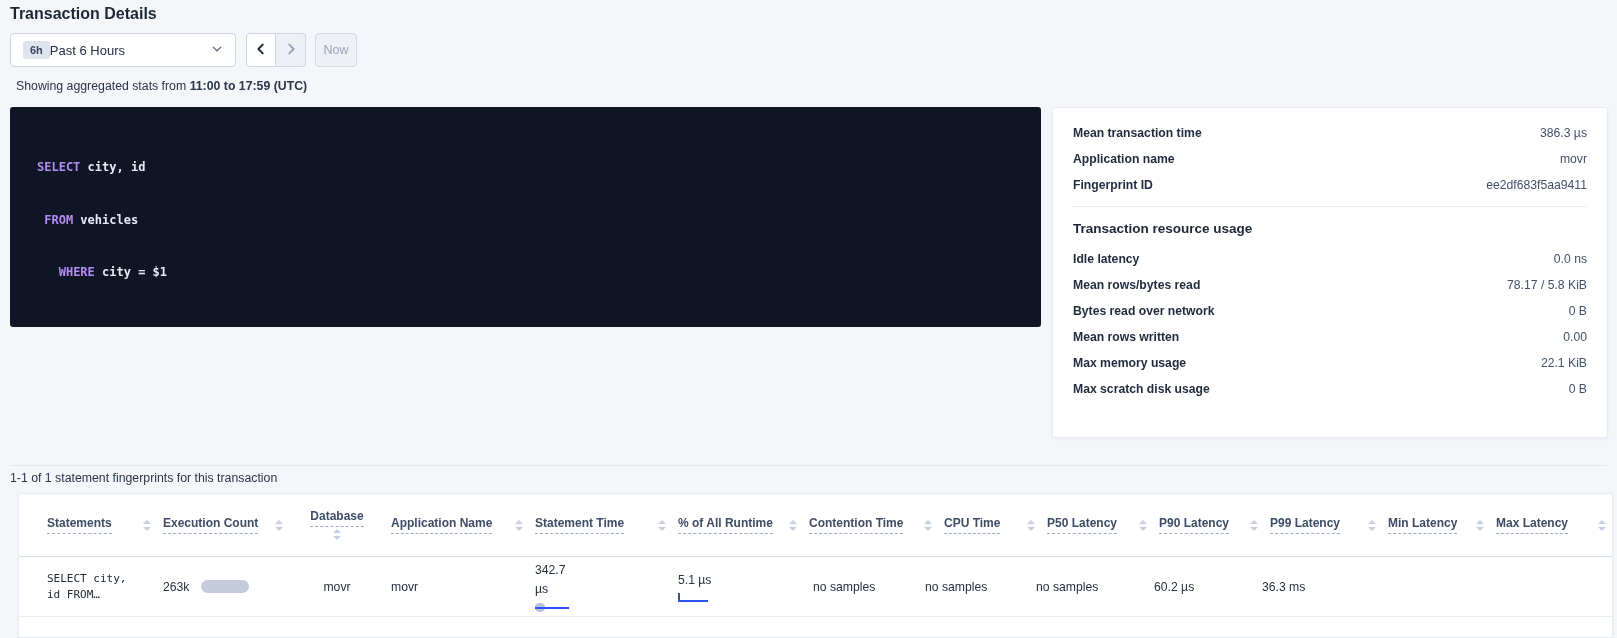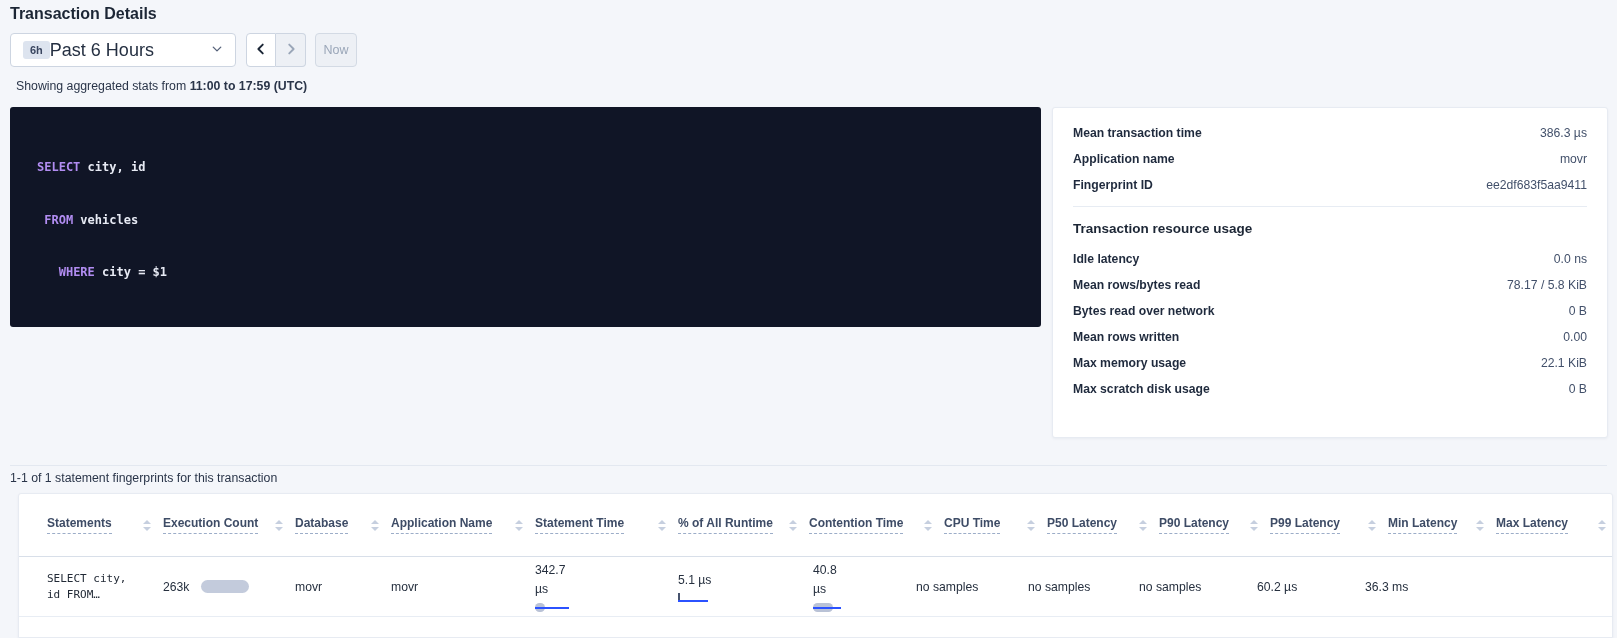--- a/index.html
+++ b/index.html
@@ -16,21 +16,21 @@
   .page-title { position:absolute; left:10px; top:5px; font-size:16px; font-weight:700; color:#1c2635; }
   .controls { position:absolute; left:10px; top:33px; display:flex; align-items:center; }
   .timepicker {
     width:226px; height:34px; background:#fff; border:1px solid #cdd5e1; border-radius:4px;
     display:flex; align-items:center; padding:0 12px; cursor:pointer;
   }
   .tp-badge {
     background:#dde4ef; color:#3a4660; font-size:11px; font-weight:700;
     padding:3px 7px; border-radius:3px; 
   }
-  .tp-label { font-size:18px; color:#242f41; flex:1; }
+  .tp-label { font-size:13px; color:#242f41; flex:1; }
   .pager { display:flex; margin-left:10px; }
   .pbtn {
     width:30px; height:34px; border:1px solid #cdd5e1; background:#fff;
     display:flex; align-items:center; justify-content:center; cursor:pointer; padding:0;
   }
   .pbtn.prev { border-radius:4px 0 0 4px; }
   .pbtn.next { border-radius:0 4px 4px 0; border-left:none; background:#edf0f5; }
   .nowbtn {
     margin-left:9px; width:42px; height:34px; border:1px solid #d3dae4; background:#edf0f5;
     border-radius:4px; font-family:"Liberation Sans",sans-serif; font-size:12.5px; color:#9aa6b8; cursor:default;
@@ -65,21 +65,21 @@
   .fp-caption { position:absolute; left:10px; top:471px; font-size:12.3px; color:#2a3549; }
   .table-card {
     position:absolute; left:18px; top:493px; width:1595px; height:145px;
     background:#fff; border:1px solid #e7ebf2; border-radius:3px 3px 0 0;
     box-shadow:0 1px 3px rgba(25,40,70,.05); overflow:hidden;
   }
   .thead { display:flex; align-items:center; height:63px; border-bottom:1px solid #d8dfe9; }
   .trow  { display:flex; align-items:center; height:60px; border-bottom:1px solid #e8edf4; }
   .tcell { flex:0 0 auto; display:flex; align-items:center; justify-content:space-between; padding-right:12px; }
   .c1 { width:144px; padding-left:28px; }
-  .c2 { width:132px; } .c3 { width:96px; } .c4 { width:144px; }
+  .c2 { width:132px; } .c3 { width:96px;flex-direction:column; } .c4 { width:144px; }
   .c5 { width:143px; } .c6 { width:131px; } .c7 { width:135px; }
   .c8 { width:103px; } .c9 { width:112px; } .c10 { width:111px; }
   .c11 { width:118px; } .c12 { width:108px; }
   .c13 { flex:1 1 auto; padding-right:6px; }
   .th-label {
     font-size:12px; font-weight:700; color:#3e4c66;
     border-bottom:1px dashed #9cadc8; padding-bottom:3px; cursor:pointer; line-height:14px;
   }
   .sort { width:9px; height:14px; display:flex; flex-direction:column; align-items:center; justify-content:center; cursor:pointer; flex:0 0 auto; }
   .sort::before { content:""; width:0; height:0; border-left:4px solid transparent; border-right:4px solid transparent; border-bottom:4px solid #c6cfdf; margin-bottom:3px; }
@@ -277,29 +277,20 @@
       </div>
       <div class="tcell c7">
         <div>
           <span class="wrapval">5.1 µs</span>
           <div class="cbar">
             <div class="tick"></div>
             <div class="line"></div>
           </div>
         </div>
       </div>
-      <div class="tcell c8">
-        <div>
-          <span class="wrapval w40">40.8 µs</span>
-          <div class="minibar mb-cpu">
-            <div class="pill pill-cpu"></div>
-            <div class="line line-cpu"></div>
-          </div>
-        </div>
-      </div>
       <div class="tcell c9">
           <span class="td-text">no samples</span>
         </div>
       <div class="tcell c10">
           <span class="td-text">no samples</span>
         </div>
       <div class="tcell c11">
           <span class="td-text">no samples</span>
         </div>
       <div class="tcell c12">

